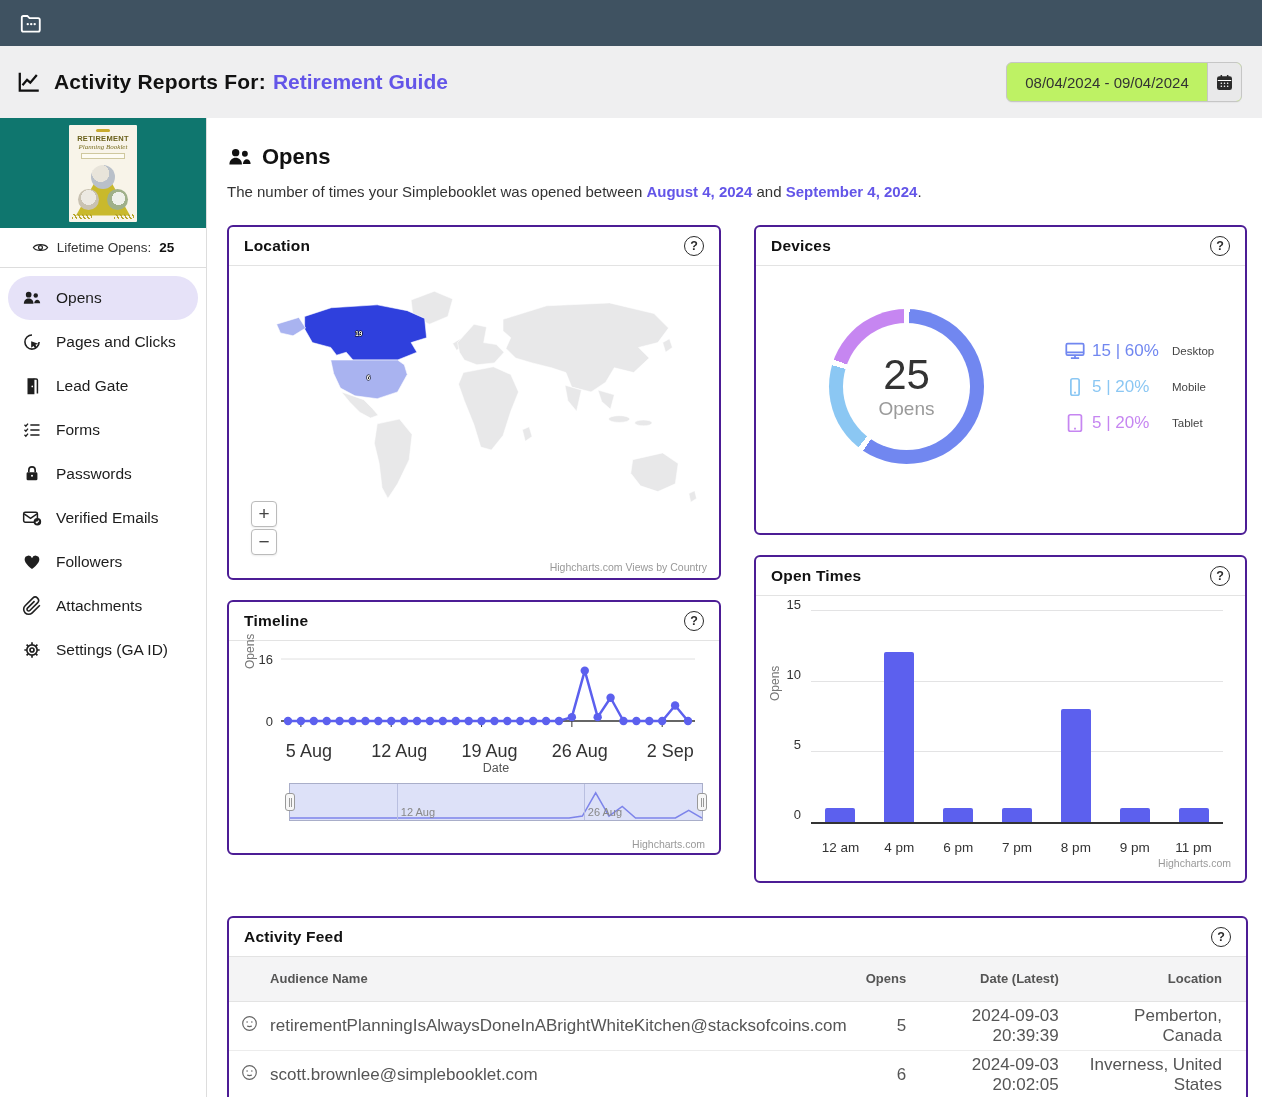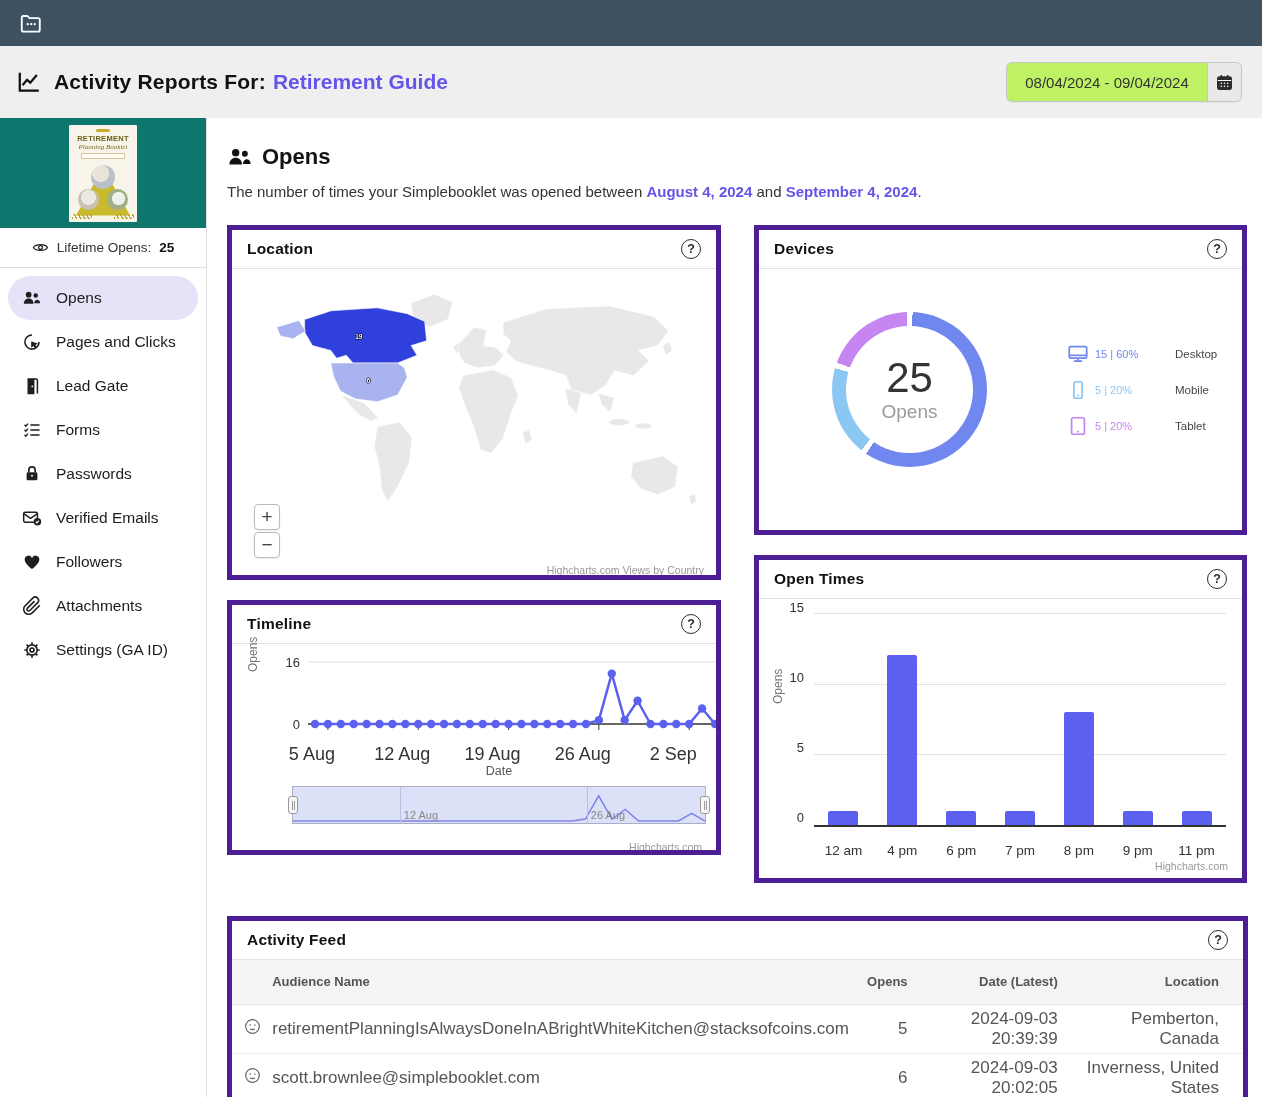--- a/index.html
+++ b/index.html
@@ -50,21 +50,21 @@
   .sect-head { margin-top:26px; display:flex; align-items:center; gap:9px; }
   .sect-head .s-icon { width:26px; height:26px; }
   .sect-head .s-title { font-size:22px; font-weight:bold; color:#111; }
   .sect-desc { margin-top:13px; font-size:15px; color:#333; }
   .sect-desc .dlink { color:#6355e8; font-weight:bold; cursor:pointer; }
 
   .cards { margin-top:25px; display:flex; gap:33px; }
   .col-l { width:494px; display:flex; flex-direction:column; gap:20px; }
   .col-r { width:493px; display:flex; flex-direction:column; gap:20px; }
 
-  .card { background:#fff; border:5px solid #4c1d95; border-radius:0; overflow:hidden; }
+  .card { background:#fff; border:2px solid #4c1d95; border-radius:6px; overflow:hidden; }
   .card-head { height:39px; display:flex; align-items:center; justify-content:space-between; padding:0 15px; border-bottom:1px solid #e3e3e3; }
   .card-title { font-size:15.5px; font-weight:bold; color:#111; letter-spacing:.2px; }
   .help { width:20px; height:20px; border:1.6px solid #2b2b2b; border-radius:50%; font-size:12.5px; font-weight:bold; color:#2b2b2b; display:flex; align-items:center; justify-content:center; cursor:pointer; flex-shrink:0; }
 
   
   .card-location { height:355px; }
   .map-body { position:relative; height:315px; }
   .map-body svg.worldmap { position:absolute; left:0; top:4px; width:100%; height:300px; }
   .land { fill:#e8e8e9; stroke:#fff; stroke-width:1.2; }
   .map-label { font-size:13px; font-weight:bold; fill:#fff; stroke:#000; stroke-width:2.4px; paint-order:stroke; stroke-linejoin:round; }
@@ -75,27 +75,27 @@
   
   .card-devices { height:310px; }
   .dev-body { position:relative; height:245px; }
   .donut { position:absolute; left:73px; top:43px; width:155px; height:155px; border-radius:50%; }
   .donut .hole { position:absolute; inset:14px; background:#fff; border-radius:50%; display:flex; flex-direction:column; align-items:center; justify-content:center; }
   .donut .total { font-size:42px; color:#333; line-height:1; }
   .donut .total-label { font-size:19px; color:#9a9a9a; margin-top:2px; }
   .dev-legend { position:absolute; left:308px; top:72px; width:175px; }
   .dev-row { display:flex; align-items:center; height:26px; margin-bottom:10px; position:relative; }
   .dev-row .d-icon { width:22px; height:22px; margin-right:6px; }
-  .dev-row .d-stat { font-size:11px; }
+  .dev-row .d-stat { font-size:17px; }
   .dev-row .d-label { position:absolute; left:108px; font-size:11.5px; color:#444; }
 
   
   .card-timeline { height:255px; }
   .tl-body { position:relative; height:215px; }
-  .tl-plot { position:absolute; left:76px; top:10px; width:414px; height:84px; }
+  .tl-plot { position:absolute; left:52px; top:10px; width:414px; height:84px; }
   .tl-ylab { position:absolute; left:14px; top:28px; font-size:12px; color:#777; transform:rotate(-90deg); transform-origin:left top; }
   .tl-ytick { position:absolute; font-size:13px; color:#333; right:100%; padding-right:8px; transform:translateY(-50%); white-space:nowrap; }
   .tl-xlabels { position:absolute; left:60px; top:100px; width:414px; height:18px; }
   .tl-xlabels span { position:absolute; width:64px; margin-left:-32px; text-align:center; font-size:18px; color:#333; }
   .tl-datelab { position:absolute; left:60px; top:120px; width:414px; text-align:center; font-size:12.5px; color:#555; }
   .tl-nav { position:absolute; left:60px; top:142px; width:414px; height:38px; background:#dde1f8; border:1px solid #a9aec9; }
   .tl-nav svg { position:absolute; inset:0; width:100%; height:100%; }
   .tl-nav .nav-grid { position:absolute; top:0; bottom:0; width:1px; background:#b9bfe0; }
   .tl-nav .nav-lab { position:absolute; bottom:2px; font-size:11px; color:#888; padding-left:4px; white-space:nowrap; }
   .handle { position:absolute; top:50%; transform:translateY(-50%); width:10px; height:18px; background:#f7f7f7; border:1px solid #999; border-radius:3px; cursor:ew-resize; display:flex; align-items:center; justify-content:center; gap:1px; }

